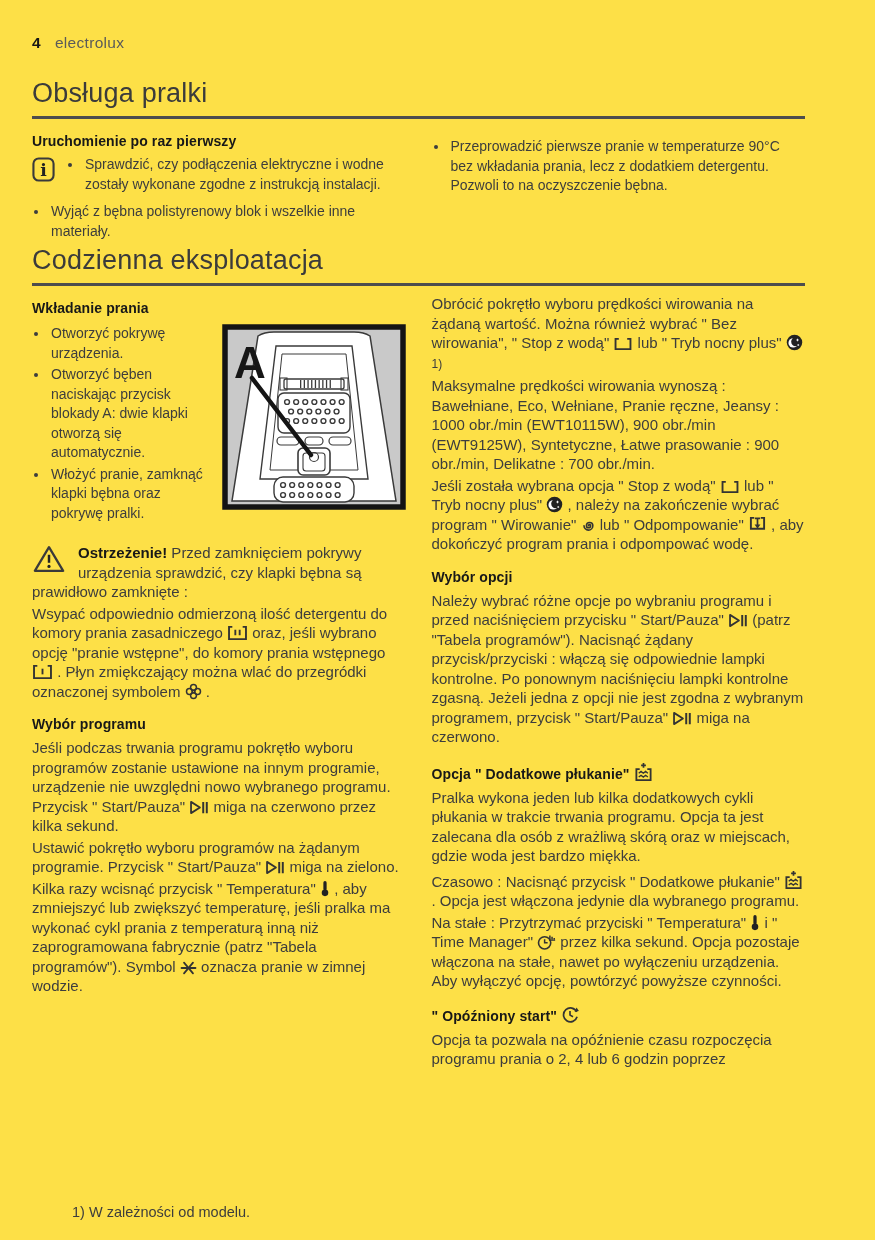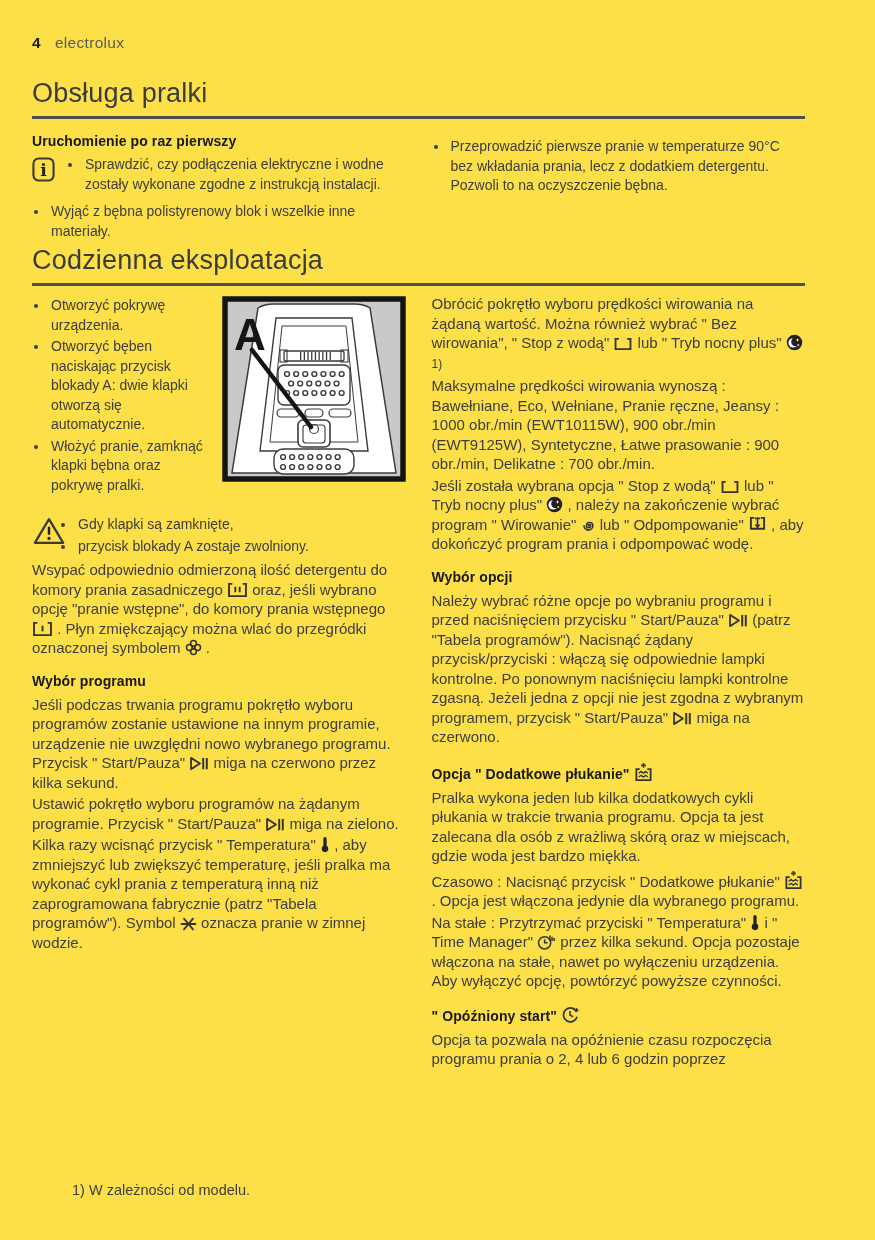--- a/index.html
+++ b/index.html
@@ -35,21 +35,21 @@
 
   .load-row{display:flex;gap:12px;align-items:flex-start;}
   .load-row ul{flex:1;min-width:0;}
   figure.machine{margin:2px 0 0 0;flex:0 0 auto;}
 
   .warning{margin-top:14px;}
   .warn-float{float:left;margin:1px 12px 2px 0;line-height:0;}
 
   .icon{display:inline-block;vertical-align:-3px;line-height:0;}
 
-  .footnote{position:absolute;left:72px;bottom:38px;font-size:14.5px;color:#3d3d3d;}
+  .footnote{position:absolute;left:72px;bottom:16px;font-size:14.5px;color:#3d3d3d;}
 </style>
 </head>
 <body>
 
 <div class="page">
 
   <div class="pagehead">
     <span class="pagenum">4</span>
     <span class="brand">electrolux</span>
   </div>
@@ -79,20 +79,21 @@
       </ul>
     </div>
   </div>
 
   <h1 class="sec-title sec-gap">Codzienna eksploatacja</h1>
   <div class="rule"></div>
 
   <div class="cols">
 
     <div class="col">
+      <h3 class="first">Wkładanie prania</h3>
 
       <div class="load-row">
         <ul class="bullets">
           <li>Otworzyć pokrywę urządzenia.</li>
           <li>Otworzyć bęben naciskając przycisk blokady A: dwie klapki otworzą się automatycznie.</li>
           <li>Włożyć pranie, zamknąć klapki bębna oraz pokrywę pralki.</li>
         </ul>
         <figure class="machine">
           <svg width="184" height="186" viewBox="0 0 184 186">
             <rect x="3" y="3" width="178" height="180" fill="#c9c9c9" stroke="#141414" stroke-width="5.5"></rect>
@@ -126,27 +127,23 @@
           </svg>
         </figure>
       </div>
 
       <div class="warning">
         <p>
           <span class="warn-float"><svg width="34" height="30" viewBox="0 0 36 31">
                 <path d="M18 3 L33 28 H3 Z" fill="none" stroke="#3a3a3a" stroke-width="2.4" stroke-linejoin="round"></path>
                 <path d="M18 11 v8.5" stroke="#222" stroke-width="2.6"></path>
                 <circle cx="18" cy="23.4" r="1.7" fill="#222"></circle>
-              </svg></span>
+              </svg></span><span><span class="b">Ostrzeżenie!</span><span>  Przed zamknięciem pokrywy urządzenia sprawdzić, czy klapki bębna są prawidłowo zamknięte :</span></span>
         </p>
       </div>
-      <ul class="bullets">
-        <li>Gdy klapki są zamknięte,</li>
-        <li>przycisk blokady A zostaje zwolniony.</li>
-      </ul>
 
       <p><span>Wsypać odpowiednio odmierzoną ilość detergentu do komory prania zasadniczego </span><span class="icon"><svg width="21" height="16" viewBox="0 0 22 17">
               <path d="M5.5 2 H2 V15 H20 V2 H16.5" fill="none" stroke="#333" stroke-width="2"></path>
               <path d="M8.7 5 v6 M13.3 5 v6" stroke="#333" stroke-width="2"></path>
             </svg></span><span> oraz, jeśli wybrano opcję "pranie wstępne", do komory prania wstępnego </span><span class="icon"><svg width="21" height="16" viewBox="0 0 22 17">
               <path d="M5.5 2 H2 V15 H20 V2 H16.5" fill="none" stroke="#333" stroke-width="2"></path>
               <path d="M11 5 v6" stroke="#333" stroke-width="2"></path>
             </svg></span><span> . Płyn zmiękczający można wlać do przegródki oznaczonej symbolem </span><span class="icon"><svg width="17" height="17" viewBox="0 0 18 18">
               <g fill="none" stroke="#333" stroke-width="1.6">
                 <circle cx="9" cy="4.7" r="3.1"></circle>

